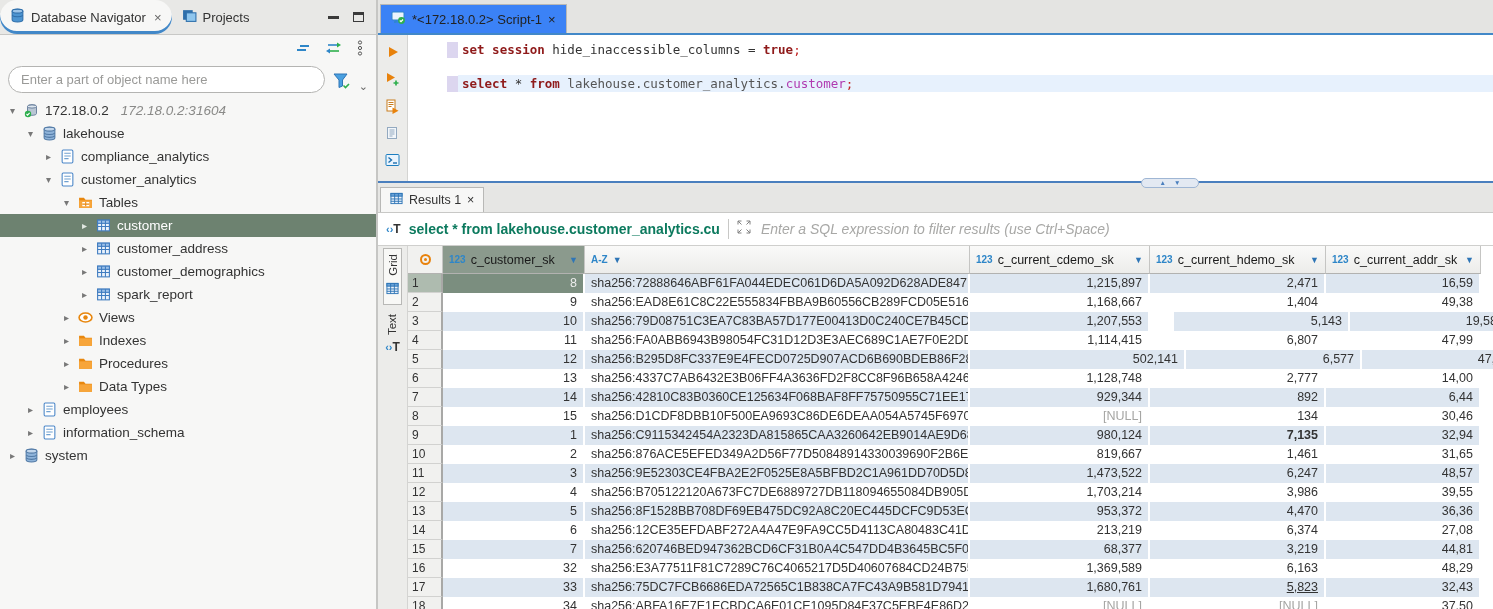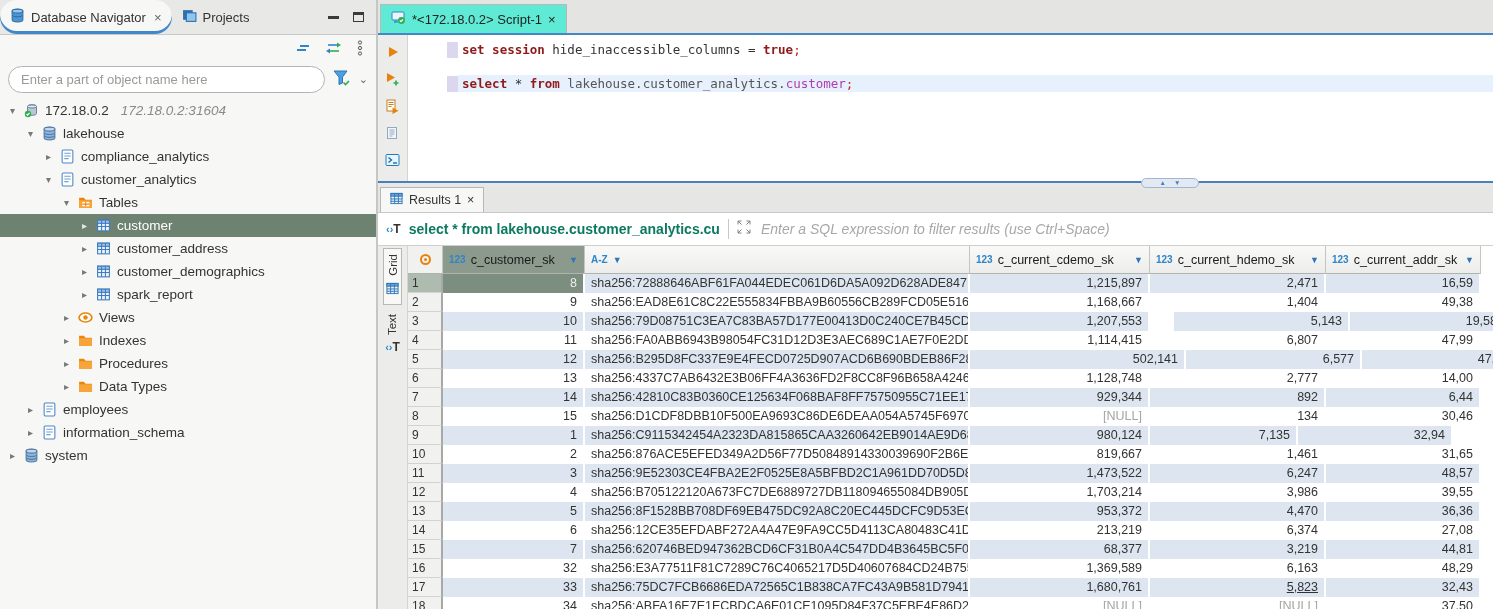--- a/index.html
+++ b/index.html
@@ -14,37 +14,37 @@
   
   .left { width:378px; display:flex; flex-direction:column; background:#f7f7f6; border-right:2px solid #c6c6c4; }
   .tabbar { height:35px; background:#e8e8e6; display:flex; align-items:stretch; border-bottom:1px solid #c8c8c6; }
   .tab { display:flex; align-items:center; gap:6px; padding:0 10px; font-size:13px; color:#333; position:relative;border-radius:17px; }
   .tab.active { background:#f7f7f6; box-shadow:inset 0 -3px 0 #4288c8; }
   .tab .close { color:#666; font-size:13px; margin-left:2px; }
   .win-controls { margin-left:auto; display:flex; align-items:center; gap:14px; padding:0 12px; }
   .ic-min { width:11px; height:3px; background:#3a3a3a; }
   .ic-max { width:11px; height:10px; border:1px solid #3a3a3a; border-top:3px solid #3a3a3a; }
   .nav-toolbar { height:30px; display:flex; justify-content:flex-end; align-items:center; gap:14px; padding-right:12px; }
-  .filter-row { display:flex; align-items:center; gap:8px; padding:1px 8px 6px 8px; }
+  .filter-row { display:flex; align-items:flex-end; gap:8px; padding:1px 8px 6px 8px; }
   .filter-input { flex:1; height:27px; border:1px solid #b4b4b2; border-radius:14px; padding:0 12px; font-size:13px; color:#333; background:#fff; outline:none; }
   .filter-input::placeholder { color:#9a9a98; }
   .chev-down { color:#666; font-size:11px; }
   .tree { flex:1; overflow:hidden; font-size:13.5px; }
   .trow { height:23px; display:flex; align-items:center; gap:5px; white-space:nowrap; cursor:default; }
   .trow .chev { width:13px; color:#787878; font-size:10px; text-align:center; flex:none; }
   .trow .ticon { width:16px; height:15px; flex:none; display:inline-flex; }
   .trow .ticon svg { width:15px; height:15px; }
   .trow.selected { background:#6d8270; color:#fff; }
   .trow.selected .chev { color:#e2e8e2; }
   .detail { font-style:italic; color:#8a8a88; margin-left:7px; }
 
   
   .right { flex:1; min-width:0; display:flex; flex-direction:column; }
   .ed-tabbar { height:35px; background:#e4e4e2; display:flex; align-items:flex-end; border-bottom:2px solid #4288c8; }
-  .ed-tab { height:29px; display:flex; align-items:center; gap:6px; background:#5eead4; border:1px solid #b8b8b6; border-bottom:none; padding:0 10px; font-size:13px; color:#222; margin-left:2px; }
+  .ed-tab { height:29px; display:flex; align-items:center; gap:6px; background:#3b82f6; border:1px solid #b8b8b6; border-bottom:none; padding:0 10px; font-size:13px; color:#222; margin-left:2px; }
   .ed-body { height:146px; background:#fff; display:flex; }
   .ed-toolbar { width:30px; background:#ececea; border-right:1px solid #d4d4d2; display:flex; flex-direction:column; align-items:center; padding-top:9px; gap:11px; }
   .ed-toolbar .tbtn { width:16px; height:16px; display:flex; align-items:center; justify-content:center; }
   .ed-gutter { width:50px; background:#fff; position:relative; }
   .gmark { position:absolute; right:0; width:11px; height:16px; background:#dcd6ef; }
   .ed-code { flex:1; min-width:0; font-family:"DejaVu Sans Mono", monospace; font-size:12.5px; padding-top:6px; }
   .code-line { height:17px; line-height:17px; padding-left:4px; white-space:pre; }
   .code-line.hl { background:#e7f1fd; }
   .tk-kw { color:#8f1a1a; font-weight:bold; }
   .tk-id { color:#333; }
@@ -544,21 +544,21 @@
               <div class="g-c" style="width: 385px;">sha256:D1CDF8DBB10F500EA9693C86DE6DEAA054A5745F6970EA3</div>
               <div class="g-c ar nullv" style="width: 180px;">[NULL]</div>
               <div class="g-c ar" style="width: 176px;">134</div>
               <div class="g-c ar" style="width: 155px;">30,46</div>
             </div>
             <div class="g-row odd">
               <div class="g-rn">9</div>
               <div class="g-c ar" style="width: 142px;">1</div>
               <div class="g-c" style="width: 385px;">sha256:C9115342454A2323DA815865CAA3260642EB9014AE9D68131</div>
               <div class="g-c ar" style="width: 180px;">980,124</div>
-              <div class="g-c ar" style="width: 148px;">7,135</div>
+              <div class="g-c ar" style="width: 176px; font-weight: bold;">7,135</div>
               <div class="g-c ar" style="width: 155px;">32,94</div>
             </div>
             <div class="g-row">
               <div class="g-rn">10</div>
               <div class="g-c ar" style="width: 142px;">2</div>
               <div class="g-c" style="width: 385px;">sha256:876ACE5EFED349A2D56F77D50848914330039690F2B6E88D</div>
               <div class="g-c ar" style="width: 180px;">819,667</div>
               <div class="g-c ar" style="width: 176px;">1,461</div>
               <div class="g-c ar" style="width: 155px;">31,65</div>
             </div>

